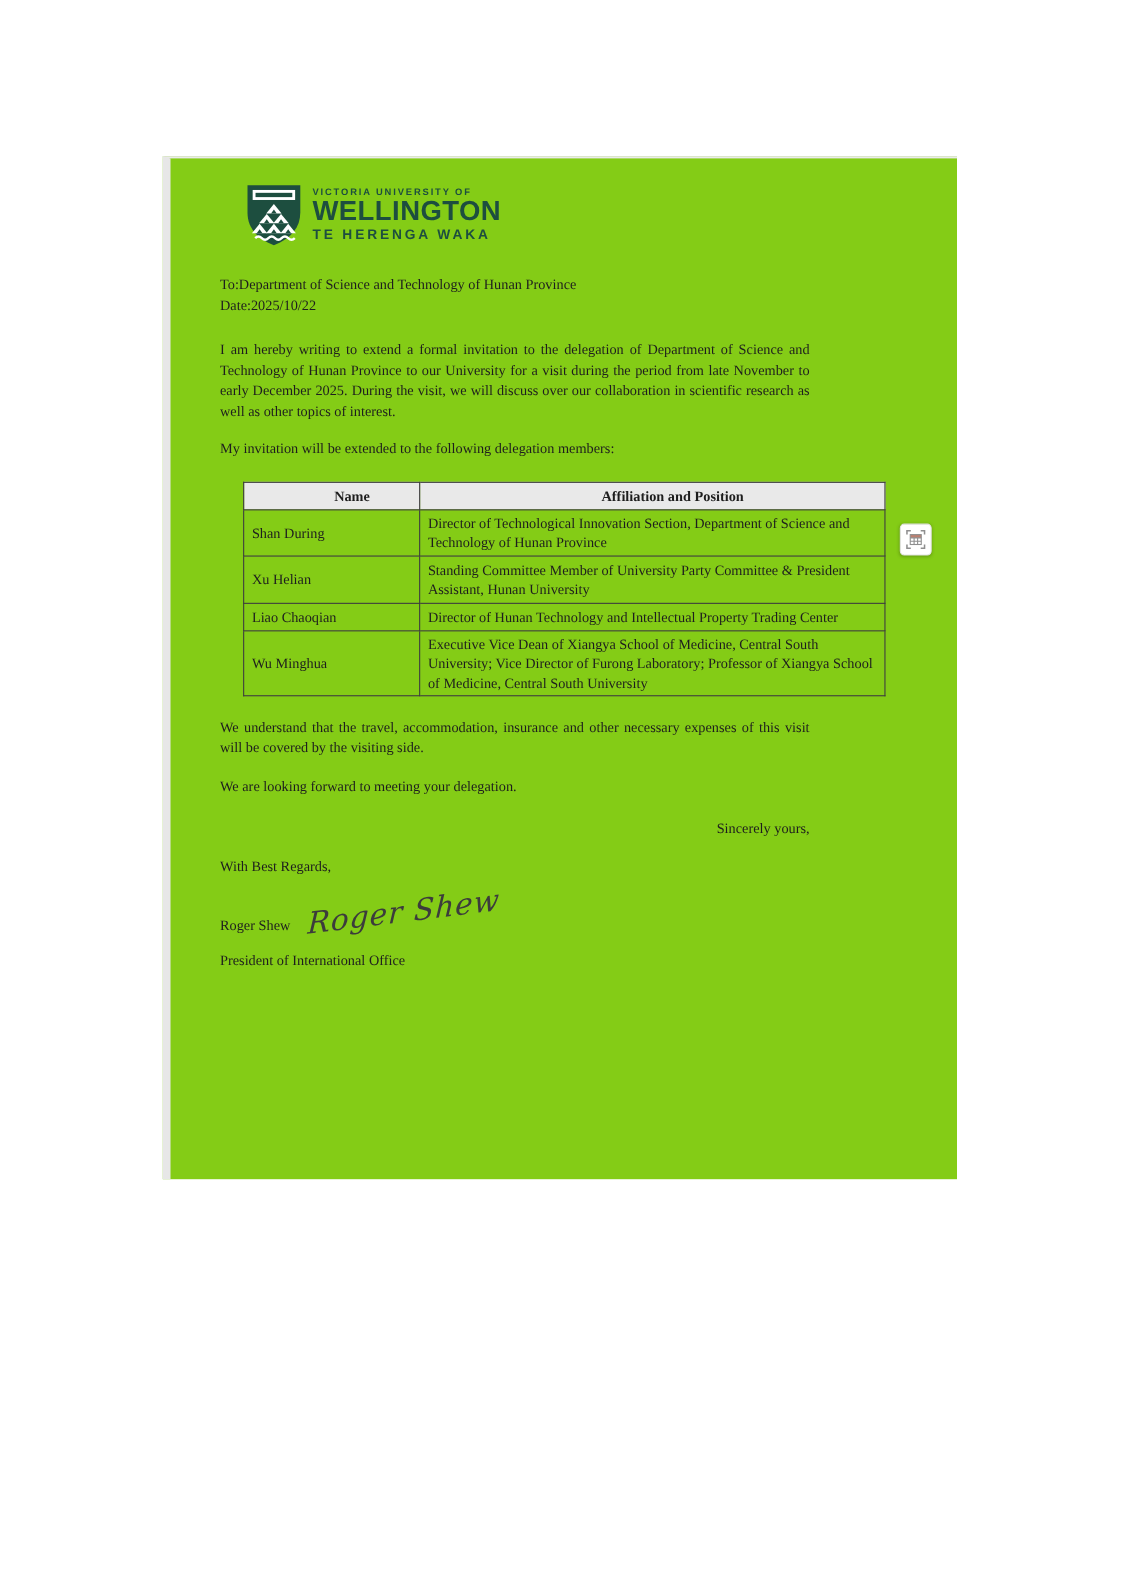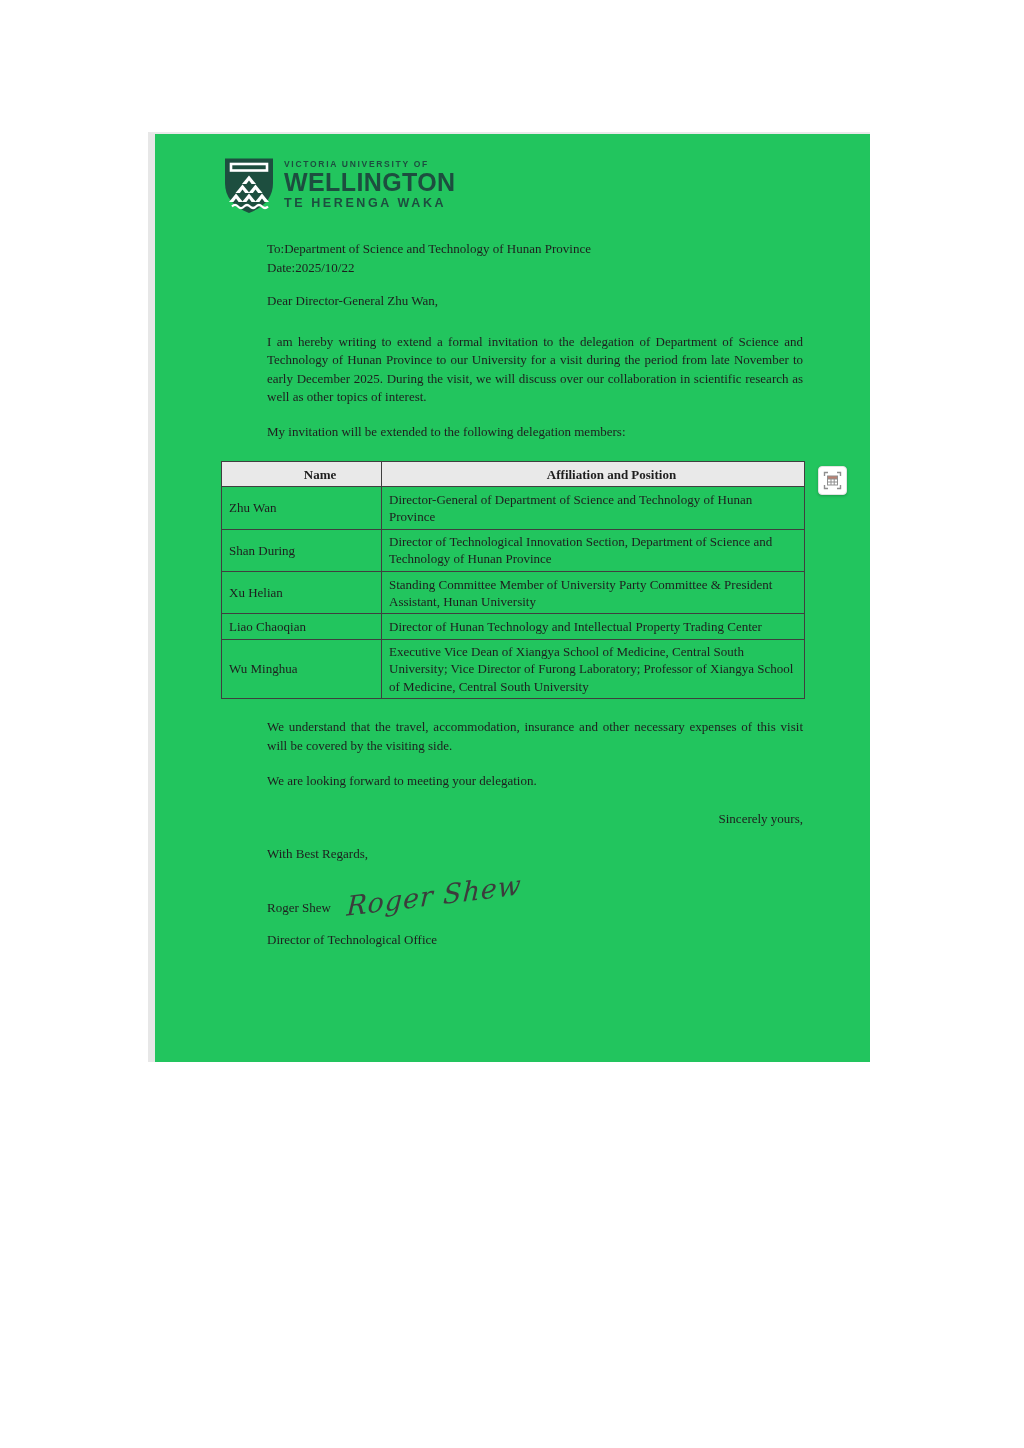--- a/index.html
+++ b/index.html
@@ -1,33 +1,33 @@
 <!DOCTYPE html>
 <html><head>
 <meta charset="utf-8">
 <style>
   html,body{margin:0;padding:0;}
   body{
     width:1024px;height:1448px;background:#ffffff;position:relative;
     font-family:"Liberation Serif","DejaVu Serif",serif;color:#1e1e1e;
   }
   .page{
-    position:absolute;left:148px;top:132px;width:722px;height:930px;
-    background:#22c55e;border-top:2px solid #eaeaea;border-left:7px solid #e7e7e7;
+    position:absolute;left:148px;top:142px;width:722px;height:930px;
+    background:#84cc16;border-top:2px solid #eaeaea;border-left:7px solid #e7e7e7;
     box-sizing:border-box;
   }
   
   .logo{margin:23px 0 0 68px;display:flex;align-items:flex-start;}
   .logo-shield{width:52px;height:57px;flex:0 0 auto;}
   .logo-text{margin-left:9px;color:#1d4e3f;font-family:"Liberation Sans","DejaVu Sans",sans-serif;padding-top:2px;}
   .logo-line1{font-size:8.5px;font-weight:700;letter-spacing:1.7px;line-height:11px;}
   .logo-line2{font-size:25px;font-weight:800;letter-spacing:0.4px;line-height:25px;}
   .logo-line3{font-size:12.5px;font-weight:700;letter-spacing:2.6px;line-height:16px;}
   
-  .letter{margin-left:112px;width:536px;font-size:13px;line-height:18.5px;}
+  .letter{margin-left:45px;width:536px;font-size:13px;line-height:18.5px;}
   .para{margin:0;}
   .jt{text-align:justify;}
   .mt-head{margin-top:26px;}
   .mt-sal{margin-top:15px;}
   .mt-p1{margin-top:22px;}
   .mt-p2{margin-top:16px;}
   .mt-p3{margin-top:19px;}
   .mt-p4{margin-top:17px;}
   .mt-c1{margin-top:19px;text-align:right;}
   .mt-c2{margin-top:17px;}
@@ -85,38 +85,33 @@
     <div class="logo-text">
       <div class="logo-line1">VICTORIA UNIVERSITY OF</div>
       <div class="logo-line2">WELLINGTON</div>
       <div class="logo-line3">TE HERENGA WAKA</div>
     </div>
   </div>
 
   <div class="letter">
     <p class="para mt-head">To:Department of Science and Technology of Hunan Province</p>
     <p class="para">Date:2025/10/22</p>
-    <p class="para mt-sal">Dear Director-General Zhu Wan,</p>
     <p class="para jt mt-p1">I am hereby writing to extend a formal invitation to the delegation of Department of Science and Technology of Hunan Province to our University for a visit during the period from late November to early December 2025. During the visit, we will discuss over our collaboration in scientific research as well as other topics of interest.</p>
     <p class="para mt-p2">My invitation will be extended to the following delegation members:</p>
   </div>
 
   <div class="tbl-wrap">
     <table class="delegates">
       <thead>
         <tr>
           <th class="col-name">Name</th>
           <th>Affiliation and Position</th>
         </tr>
       </thead>
       <tbody>
-        <tr>
-          <td>Zhu Wan</td>
-          <td>Director-General of Department of Science and Technology of Hunan Province</td>
-        </tr>
         <tr>
           <td>Shan During</td>
           <td>Director of Technological Innovation Section, Department of Science and Technology of Hunan Province</td>
         </tr>
         <tr>
           <td>Xu Helian</td>
           <td>Standing Committee Member of University Party Committee &amp; President Assistant, Hunan University</td>
         </tr>
         <tr>
           <td>Liao Chaoqian</td>
@@ -149,16 +144,16 @@
 
   <div class="letter">
     <p class="para jt mt-p3">We understand that the travel, accommodation, insurance and other necessary expenses of this visit will be covered by the visiting side.</p>
     <p class="para mt-p4">We are looking forward to meeting your delegation.</p>
     <p class="para mt-c1">Sincerely yours,</p>
     <p class="para mt-c2">With Best Regards,</p>
     <p class="para mt-sig sig-row">
       <span class="sig-printed">Roger Shew</span>
       <span class="sig-script">Roger Shew</span>
     </p>
-    <p class="para mt-title">Director of Technological Office</p>
+    <p class="para mt-title">President of International Office</p>
   </div>
 
 </div>
 
 </body></html>

